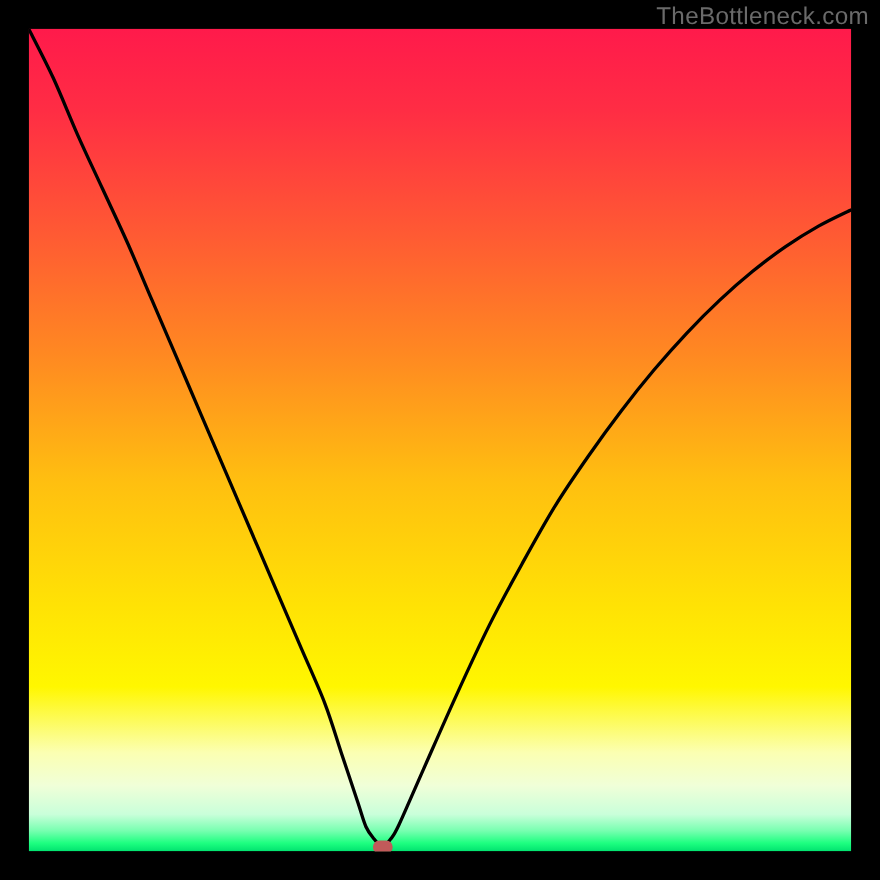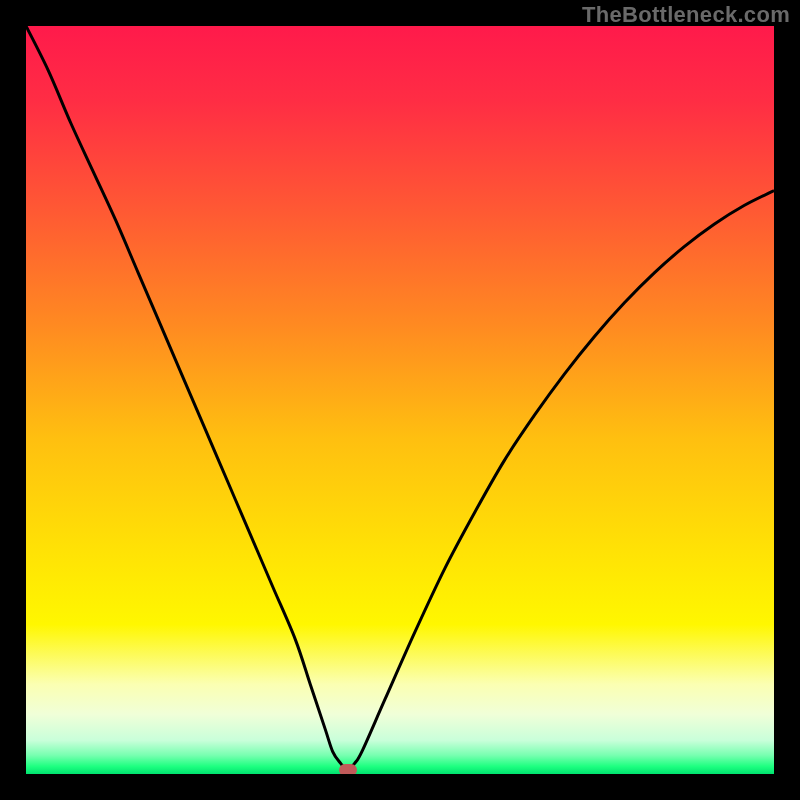--- a/index.html
+++ b/index.html
@@ -44,21 +44,21 @@
     position: absolute;
     transform: translate(-50%, -50%);
     border-radius: 6px;
   }
   .watermark {
     position: absolute;
     top: 2px;
     right: 10px;
     color: #6a6a6a;
     font-size: 22px;
-    font-weight: 700;
+    font-weight: 400;
     letter-spacing: 0.3px;
     font-family: Arial, Helvetica, sans-serif;
   }
 </style>
 </head>
 <body>
 
 <div class="frame">
   <div class="plot-area">
     <svg class="gradient-bg" viewBox="0 0 100 100" preserveAspectRatio="none">

